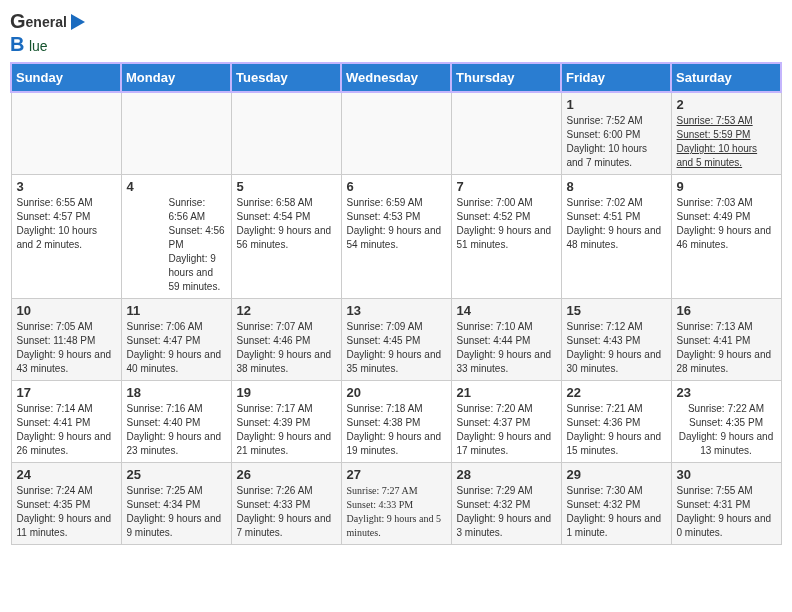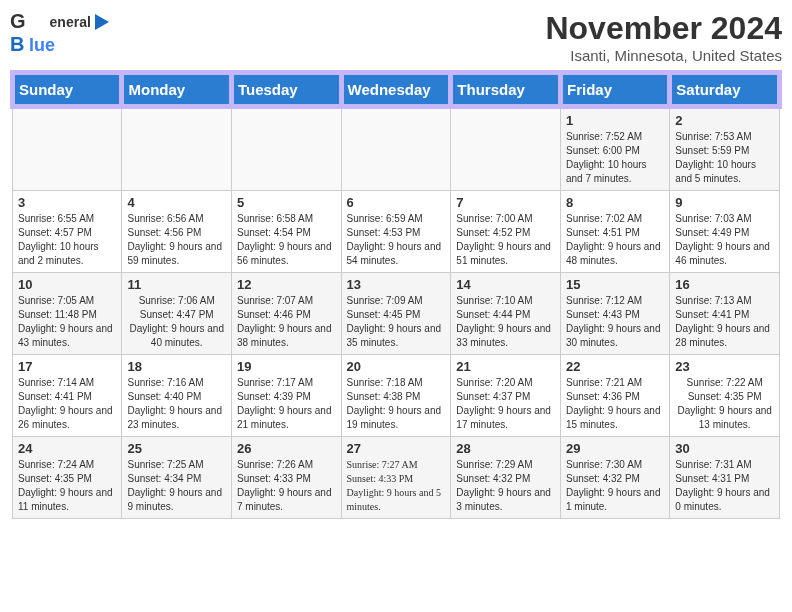--- a/index.html
+++ b/index.html
@@ -29,23 +29,23 @@
       color: #555;
     }
     .calendar {
       width: 100%;
       border-collapse: collapse;
     }
     .calendar th {
       background: #2a7dd1;
       color: #fff;
       padding: 6px 4px;
-      font-size: 15px;
+      font-size: 13px;
       text-align: left;
-      border: 5px solid #c4b5fd;
+      border: 2px solid #c4b5fd;
     }
     .calendar td {
       vertical-align: top;
       padding: 4px 5px;
       border: 1px solid #ccc;
       font-size: 10.5px;
       color: #333;
       background: #fff;
       width: 110px;
       min-height: 80px;
@@ -80,57 +80,52 @@
     }
     .logo-g {
       font-size: 20px;
       font-weight: bold;
       color: #333;
     }
     .logo-eneral {
       font-size: 14px;
       font-weight: bold;
       color: #333;
-      margin-left: 24px;
     }
     .logo-arrow-svg {
       margin-left: 2px;
     }
     .logo-b {
       font-size: 20px;
       font-weight: bold;
       color: #1a6bbf;
     }
     .logo-lue {
-      font-size: 18px;
-      font-weight: bold;
-      color: #3b82f6;
+      font-size: 14px;
+      font-weight: normal;
+      color: #14532d;
     }
   </style>
 </head>
 <body>
 
 <div class="header-area">
   <div class="logo-container">
     <div class="logo-line1">
       <span class="logo-g">G</span>
       <span class="logo-eneral">eneral</span>
       <svg class="logo-arrow-svg" width="18" height="20" viewBox="0 0 18 20">
         <polygon points="2,2 16,10 2,18" fill="#1a6bbf"></polygon>
       </svg>
     </div>
     <div>
       <span class="logo-b">B</span>
       <span class="logo-lue">lue</span>
     </div>
   </div>
-  <div class="title-area">
-    <div class="month-title">November 2024</div>
-    <div class="location-title">Isanti, Minnesota, United States</div>
-  </div>
 </div>
 
 <table class="calendar">
   <thead>
     <tr id="weekday-headers">
     <th>Sunday</th>
         <th>Monday</th>
         <th>Tuesday</th>
         <th>Wednesday</th>
         <th>Thursday</th>
@@ -146,35 +141,35 @@
         <td class="empty-cell"></td>
         <td class="empty-cell"></td>
         <td>
           <span class="day-number">1</span>
           <div class="day-info" style="white-space: pre-line;">Sunrise: 7:52 AM
 Sunset: 6:00 PM
 Daylight: 10 hours and 7 minutes.</div>
         </td>
         <td>
           <span class="day-number">2</span>
-          <div class="day-info" style="white-space: pre-line;">Sunrise: 7:53 AM
+          <div class="day-info" style="white-space: pre-line; text-decoration: underline;">Sunrise: 7:53 AM
 Sunset: 5:59 PM
 Daylight: 10 hours and 5 minutes.</div>
         </td>
       </tr>
       <tr>
         <td>
           <span class="day-number">3</span>
           <div class="day-info" style="white-space: pre-line;">Sunrise: 6:55 AM
 Sunset: 4:57 PM
 Daylight: 10 hours and 2 minutes.</div>
         </td>
         <td>
           <span class="day-number">4</span>
-          <div class="day-info" style="white-space: pre-line;">Sunrise: 6:56 AM
+          <div class="day-info" style="white-space: pre-line; margin-left: 42px;">Sunrise: 6:56 AM
 Sunset: 4:56 PM
 Daylight: 9 hours and 59 minutes.</div>
         </td>
         <td>
           <span class="day-number">5</span>
           <div class="day-info" style="white-space: pre-line;">Sunrise: 6:58 AM
 Sunset: 4:54 PM
 Daylight: 9 hours and 56 minutes.</div>
         </td>
         <td>
@@ -204,21 +199,21 @@
       </tr>
       <tr>
         <td>
           <span class="day-number">10</span>
           <div class="day-info" style="white-space: pre-line;">Sunrise: 7:05 AM
 Sunset: 11:48 PM
 Daylight: 9 hours and 43 minutes.</div>
         </td>
         <td>
           <span class="day-number">11</span>
-          <div class="day-info" style="white-space: pre-line; text-align: center;">Sunrise: 7:06 AM
+          <div class="day-info" style="white-space: pre-line;">Sunrise: 7:06 AM
 Sunset: 4:47 PM
 Daylight: 9 hours and 40 minutes.</div>
         </td>
         <td>
           <span class="day-number">12</span>
           <div class="day-info" style="white-space: pre-line;">Sunrise: 7:07 AM
 Sunset: 4:46 PM
 Daylight: 9 hours and 38 minutes.</div>
         </td>
         <td>
@@ -322,19 +317,19 @@
 Daylight: 9 hours and 3 minutes.</div>
         </td>
         <td>
           <span class="day-number">29</span>
           <div class="day-info" style="white-space: pre-line;">Sunrise: 7:30 AM
 Sunset: 4:32 PM
 Daylight: 9 hours and 1 minute.</div>
         </td>
         <td>
           <span class="day-number">30</span>
-          <div class="day-info" style="white-space: pre-line;">Sunrise: 7:31 AM
+          <div class="day-info" style="white-space: pre-line;">Sunrise: 7:55 AM
 Sunset: 4:31 PM
 Daylight: 9 hours and 0 minutes.</div>
         </td>
       </tr>
     </tbody>
 </table>
 
 </body></html>

